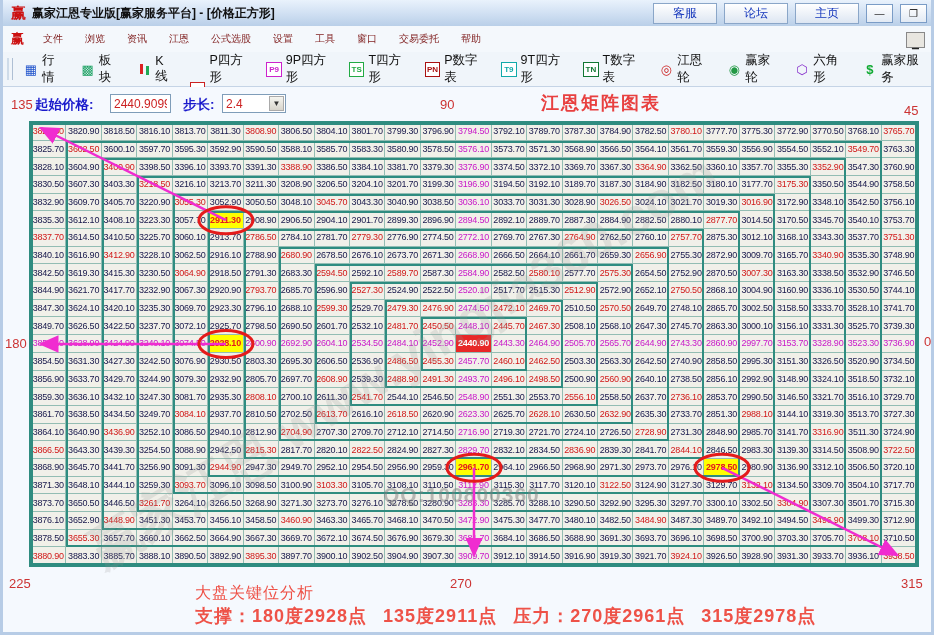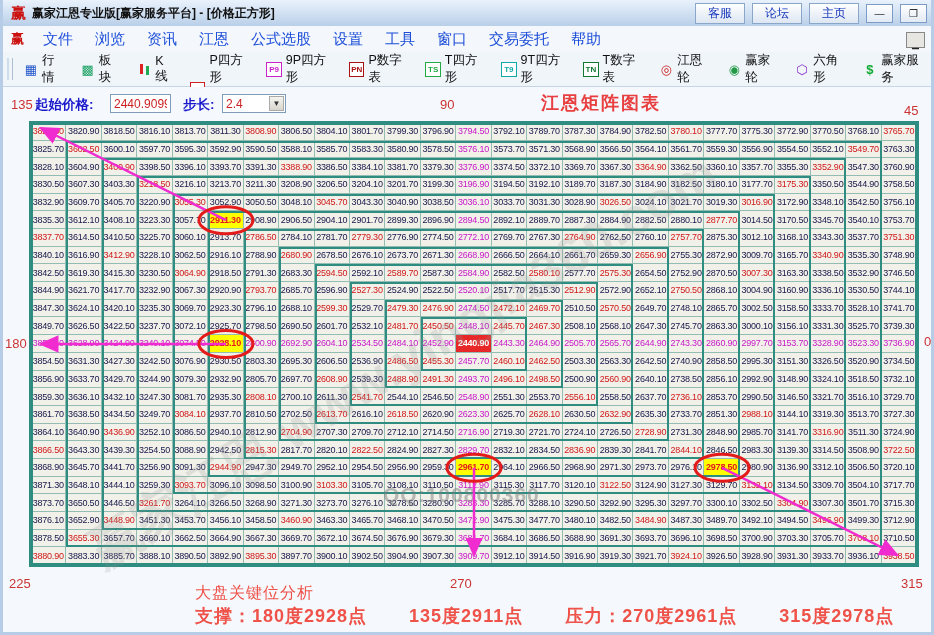--- a/index.html
+++ b/index.html
@@ -3,26 +3,26 @@
 <meta charset="utf-8">
 <style>
   html,body{margin:0;padding:0;}
   body{width:934px;height:635px;position:relative;font-family:"Liberation Sans","DejaVu Sans",sans-serif;background:#eaf1f9;overflow:hidden;}
   .app{position:absolute;inset:0;border-left:3px solid #b7cce6;border-right:3px solid #b7cce6;border-bottom:3px solid #b7cce6;box-sizing:border-box;background:#f5f9fe;}
   
   .titlebar{position:absolute;left:0;top:0;right:0;height:26px;background:linear-gradient(180deg,#e9f2fc 0%,#cfdff2 55%,#b9cfe8 100%);border-bottom:1px solid #9ab4d4;display:flex;align-items:center;}
   .logo{color:#cc1111;font-weight:bold;font-size:15px;margin:0 6px 0 8px;}
   .title-text{font-size:12px;color:#111;font-weight:bold;}
   .title-right{position:absolute;right:4px;top:3px;display:flex;align-items:center;gap:7px;}
-  .qbtn{height:19px;min-width:48px;padding:0 0;background:linear-gradient(180deg,#ffffff,#dde6f2);border:1px solid #8aa6c8;color:#1133bb;font-size:12px;display:flex;align-items:center;justify-content:center;cursor:default;}
+  .qbtn{height:19px;min-width:48px;padding:0 7px;background:linear-gradient(180deg,#ffffff,#dde6f2);border:1px solid #8aa6c8;color:#1133bb;font-size:12px;display:flex;align-items:center;justify-content:center;cursor:default;}
   .wbtn{width:25px;height:17px;background:linear-gradient(180deg,#ffffff,#e2eaf4);border:1px solid #7a9cc6;color:#333;font-size:10px;display:flex;align-items:center;justify-content:center;line-height:1;}
   
   .menubar{position:absolute;left:0;top:26px;right:0;height:26px;background:#f4f8fc;border-bottom:1px solid #ccd9ea;display:flex;align-items:center;}
   .menu-logo{color:#cc1111;font-weight:bold;font-size:13px;margin:0 8px;}
-  .menu-item{font-size:15px;color:#1d4ed8;padding:0 11px;height:100%;display:flex;align-items:center;}
+  .menu-item{font-size:10px;color:#7f1d1d;padding:0 11px;height:100%;display:flex;align-items:center;}
   .menu-mini{position:absolute;right:6px;top:6px;width:17px;height:14px;background:#e8e6e0;border:1px solid #888;font-size:9px;color:#222;display:flex;align-items:flex-end;justify-content:center;line-height:5px;}
   
   .toolbar{position:absolute;left:0;top:52px;right:0;height:35px;background:#f0f5fa;border-bottom:1px solid #c5d4e6;display:flex;align-items:center;padding-left:4px;box-sizing:border-box;}
   .tb-grip{width:3px;height:22px;border-left:2px solid #cfdce9;border-right:1px solid #aebfd4;margin-right:6px;}
   .tb-item{display:flex;align-items:center;gap:4px;padding:0 5px;font-size:12.5px;color:#111;}
   .tb-ico{width:16px;height:15px;display:flex;align-items:center;justify-content:center;font-size:13px;line-height:1;}
   .tb-badge{width:15px;height:13px;border:1px solid;font-size:8px;font-weight:bold;display:flex;align-items:center;justify-content:center;background:#fff;}
   .ico-table{color:#2255cc;} .ico-blocks{color:#18a060;} 
   .ico-kline{position:relative;} .ico-kline::before{content:"";position:absolute;left:3px;top:2px;width:3px;height:10px;background:#d22;} .ico-kline::after{content:"";position:absolute;left:9px;top:4px;width:3px;height:9px;background:#2a5;}
   .ico-gann{color:#cc2222;} .ico-winner{color:#229944;} .ico-hex{color:#8833cc;} .ico-svc{color:#11aa33;font-weight:bold;}
@@ -45,21 +45,21 @@
   .cell.red{color:#d01818;}
   .cell.mag{color:#c818c8;}
   .cell.hl{background:#ffff00;color:#e41b1b;font-weight:bold;}
   .cell.center{background:#e82828;color:#fff;font-weight:bold;}
   .ring{position:absolute;border:2px solid #2f8c80;pointer-events:none;box-sizing:border-box;}
   .overlay{position:absolute;inset:0;pointer-events:none;}
   .wm-qq{position:absolute;left:352px;top:360px;font-size:21px;font-weight:bold;color:rgba(125,125,125,0.5);letter-spacing:1px;pointer-events:none;}
   .wm-diag{position:absolute;left:42%;top:54%;transform:translate(-50%,-50%) rotate(-32deg);font-size:52px;font-weight:bold;color:rgba(150,150,150,0.20);white-space:nowrap;pointer-events:none;}
   
   .foot-title{position:absolute;left:192px;top:496px;color:#ee5248;font-size:16px;letter-spacing:1px;}
-  .foot-line{position:absolute;left:192px;top:517px;display:flex;gap:42px;color:#ee5248;font-size:18px;font-weight:bold;letter-spacing:1px;}
+  .foot-line{position:absolute;left:192px;top:517px;display:flex;gap:16px;color:#ee5248;font-size:18px;font-weight:bold;letter-spacing:1px;}
 </style>
 </head>
 <body>
 
 <div class="app">
 
   <div class="titlebar">
     <span class="logo">赢</span>
     <span class="title-text">赢家江恩专业版[赢家服务平台] - [价格正方形]</span>
     <div class="title-right">
@@ -105,26 +105,26 @@
         </div>
         <div class="tb-item">
           <span class="tb-badge bd-ps">PS</span>
           <span>P四方形</span>
         </div>
         <div class="tb-item">
           <span class="tb-badge bd-p9">P9</span>
           <span>9P四方形</span>
         </div>
         <div class="tb-item">
+          <span class="tb-badge bd-ts">TS</span>
+          <span>T四方形</span>
+        </div>
+        <div class="tb-item">
           <span class="tb-badge bd-pn">PN</span>
           <span>P数字表</span>
-        </div>
-        <div class="tb-item">
-          <span class="tb-badge bd-ts">TS</span>
-          <span>T四方形</span>
         </div>
         <div class="tb-item">
           <span class="tb-badge bd-t9">T9</span>
           <span>9T四方形</span>
         </div>
         <div class="tb-item">
           <span class="tb-badge bd-tn">TN</span>
           <span>T数字表</span>
         </div>
         <div class="tb-item">

